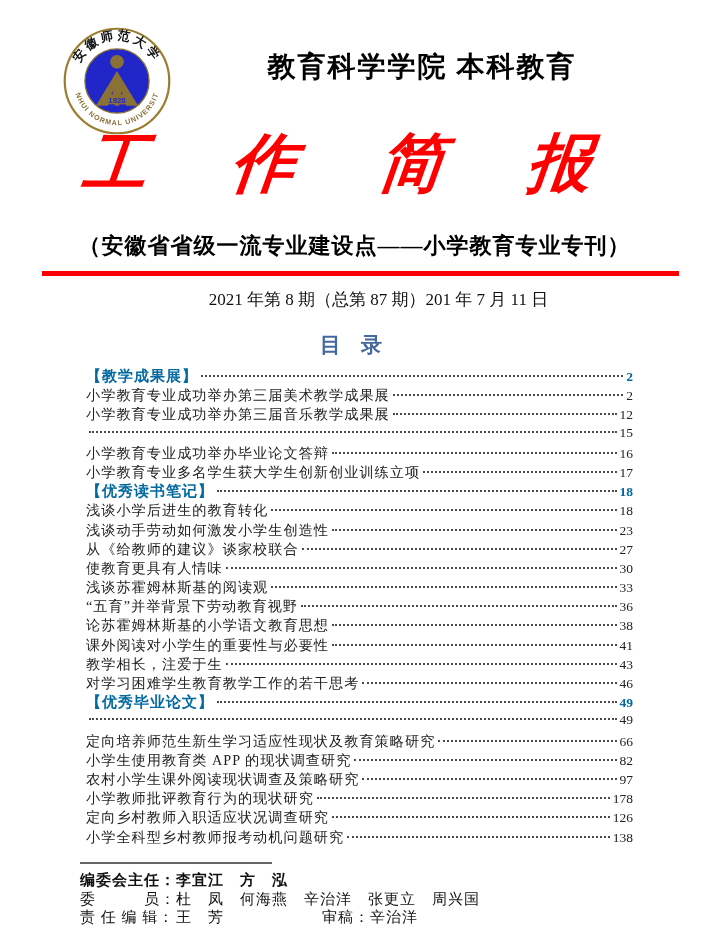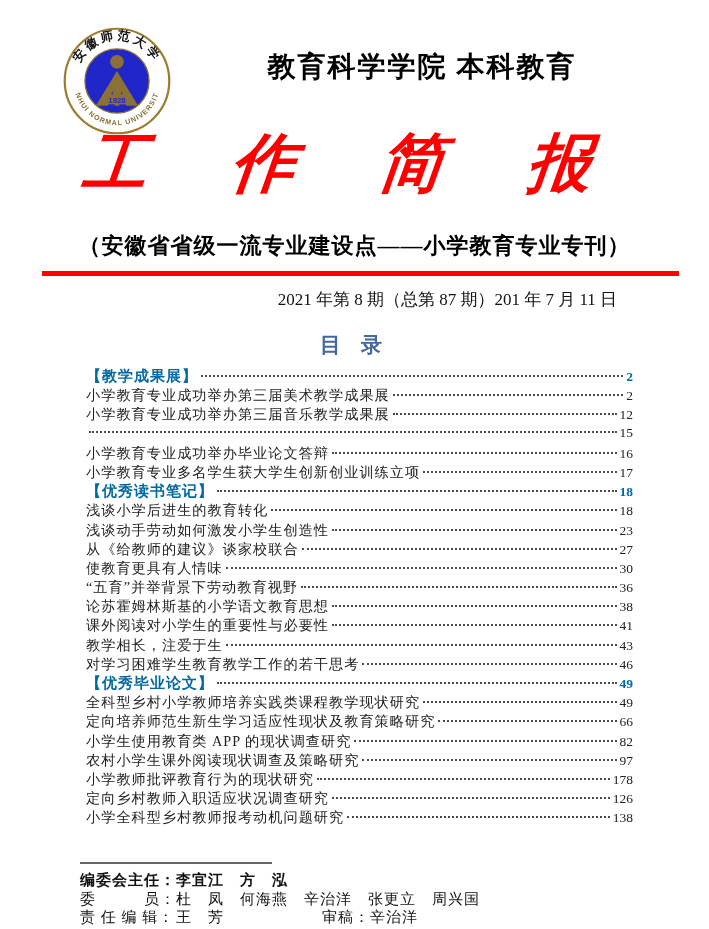--- a/index.html
+++ b/index.html
@@ -24,21 +24,21 @@
   .subtitle{
     position:absolute;left:0;top:231px;width:100%;
     text-align:center;font-size:22px;font-weight:bold;color:#000;
     letter-spacing:1px;white-space:nowrap;
   }
 
   .red-line{position:absolute;left:42px;right:30px;top:271px;height:5px;background:#ff0000;}
 
   .issue-row{
     position:absolute;left:140px;right:92px;top:288px;
-    display:flex;justify-content:flex-end;font-size:17px;color:#111;
+    display:flex;justify-content:center;font-size:17px;color:#111;
   }
 
   .toc-heading{
     position:absolute;left:0;top:331px;width:100%;text-align:center;
     font-family:"Liberation Sans","DejaVu Sans",sans-serif;
     font-size:21px;font-weight:bold;letter-spacing:7px;
   }
 
   .toc{position:absolute;left:86px;right:76px;top:367px;}
   .toc-row{display:flex;align-items:baseline;height:19.2px;font-size:14.2px;color:#222;white-space:nowrap;}
@@ -141,20 +141,25 @@
         <span class="toc-label">从《给教师的建议》谈家校联合</span>
         <span class="toc-leader"></span>
         <span class="toc-page">27</span>
       </div>
       <div class="toc-row">
         <span class="toc-label">使教育更具有人情味</span>
         <span class="toc-leader"></span>
         <span class="toc-page">30</span>
       </div>
       <div class="toc-row">
+        <span class="toc-label">浅谈苏霍姆林斯基的阅读观</span>
+        <span class="toc-leader"></span>
+        <span class="toc-page">33</span>
+      </div>
+      <div class="toc-row">
         <span class="toc-label">“五育”并举背景下劳动教育视野</span>
         <span class="toc-leader"></span>
         <span class="toc-page">36</span>
       </div>
       <div class="toc-row">
         <span class="toc-label">论苏霍姆林斯基的小学语文教育思想</span>
         <span class="toc-leader"></span>
         <span class="toc-page">38</span>
       </div>
       <div class="toc-row">
@@ -171,21 +176,20 @@
         <span class="toc-label">对学习困难学生教育教学工作的若干思考</span>
         <span class="toc-leader"></span>
         <span class="toc-page">46</span>
       </div>
       <div class="toc-row toc-section">
         <span class="toc-label">【优秀毕业论文】</span>
         <span class="toc-leader"></span>
         <span class="toc-page">49</span>
       </div>
       <div class="toc-row">
-        <span class="toc-label">全科型乡村小学教师培养实践类课程教学现状研究</span>
         <span class="toc-leader"></span>
         <span class="toc-page">49</span>
       </div>
       <div class="toc-row">
         <span class="toc-label">定向培养师范生新生学习适应性现状及教育策略研究</span>
         <span class="toc-leader"></span>
         <span class="toc-page">66</span>
       </div>
       <div class="toc-row">
         <span class="toc-label">小学生使用教育类 APP 的现状调查研究</span>

